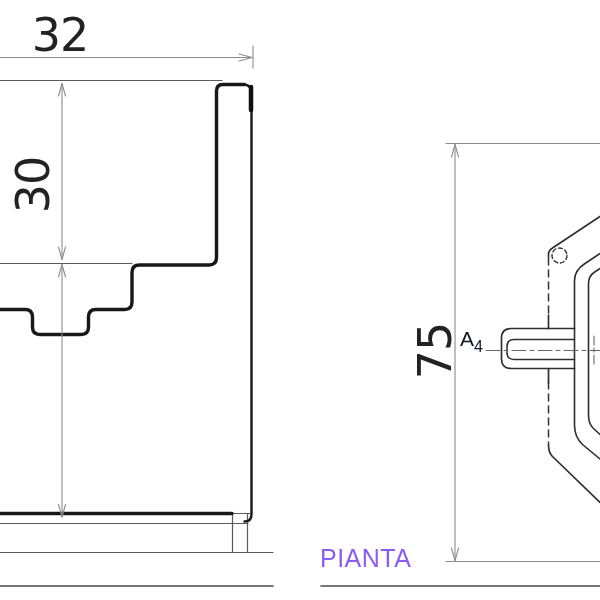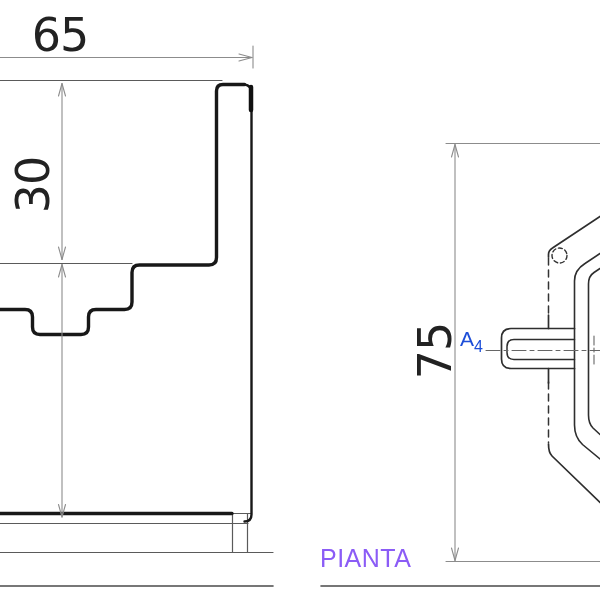--- a/index.html
+++ b/index.html
@@ -27,21 +27,21 @@
     color:#8b5cf6;
     font-family:"Liberation Sans",sans-serif;
     font-size:25px;
     letter-spacing:0.5px;
     line-height:1;
     white-space:nowrap;
   }
   .axis-marker{
     position:absolute;
     left:460px;top:328px;
-    color:#1d4ed8;
+    color:#0f172a;
     font-family:"Liberation Sans",sans-serif;
     line-height:1;
     white-space:nowrap;
   }
   .axis-marker .letter{font-size:21px;}
   .axis-marker .sub{font-size:16px;position:relative;top:6px;left:0px;}
 </style>
 </head>
 <body>
 
@@ -102,21 +102,21 @@
     <g fill="none" stroke="#8c8c8c" stroke-width="1.1" stroke-linecap="round">
       <path d="M 455 144.5 V 560.5"></path>
       <path d="M 455 144.5 L 451.5 157 M 455 144.5 L 458.5 157"></path>
       <path d="M 455 560.5 L 451.5 548 M 455 560.5 L 458.5 548"></path>
       <path d="M 446 143.5 H 600"></path>
       <path d="M 446 561.5 H 600"></path>
       <path d="M 321 586 H 600" stroke="#4a4a4a" stroke-width="1.6"></path>
     </g>
   </svg>
 
-  <div class="dim-label" style="left:60px;top:35px;">65</div>
+  <div class="dim-label" style="left:60px;top:35px;">32</div>
 
   <div class="dim-label vert" style="left:33px;top:185px;">30</div>
 
   <div class="dim-label vert" style="left:435px;top:351px;">75</div>
 
   <div class="axis-marker">
     <span class="letter">A</span><span class="sub">4</span>
   </div>
 
   <div class="view-label">PIANTA</div>

